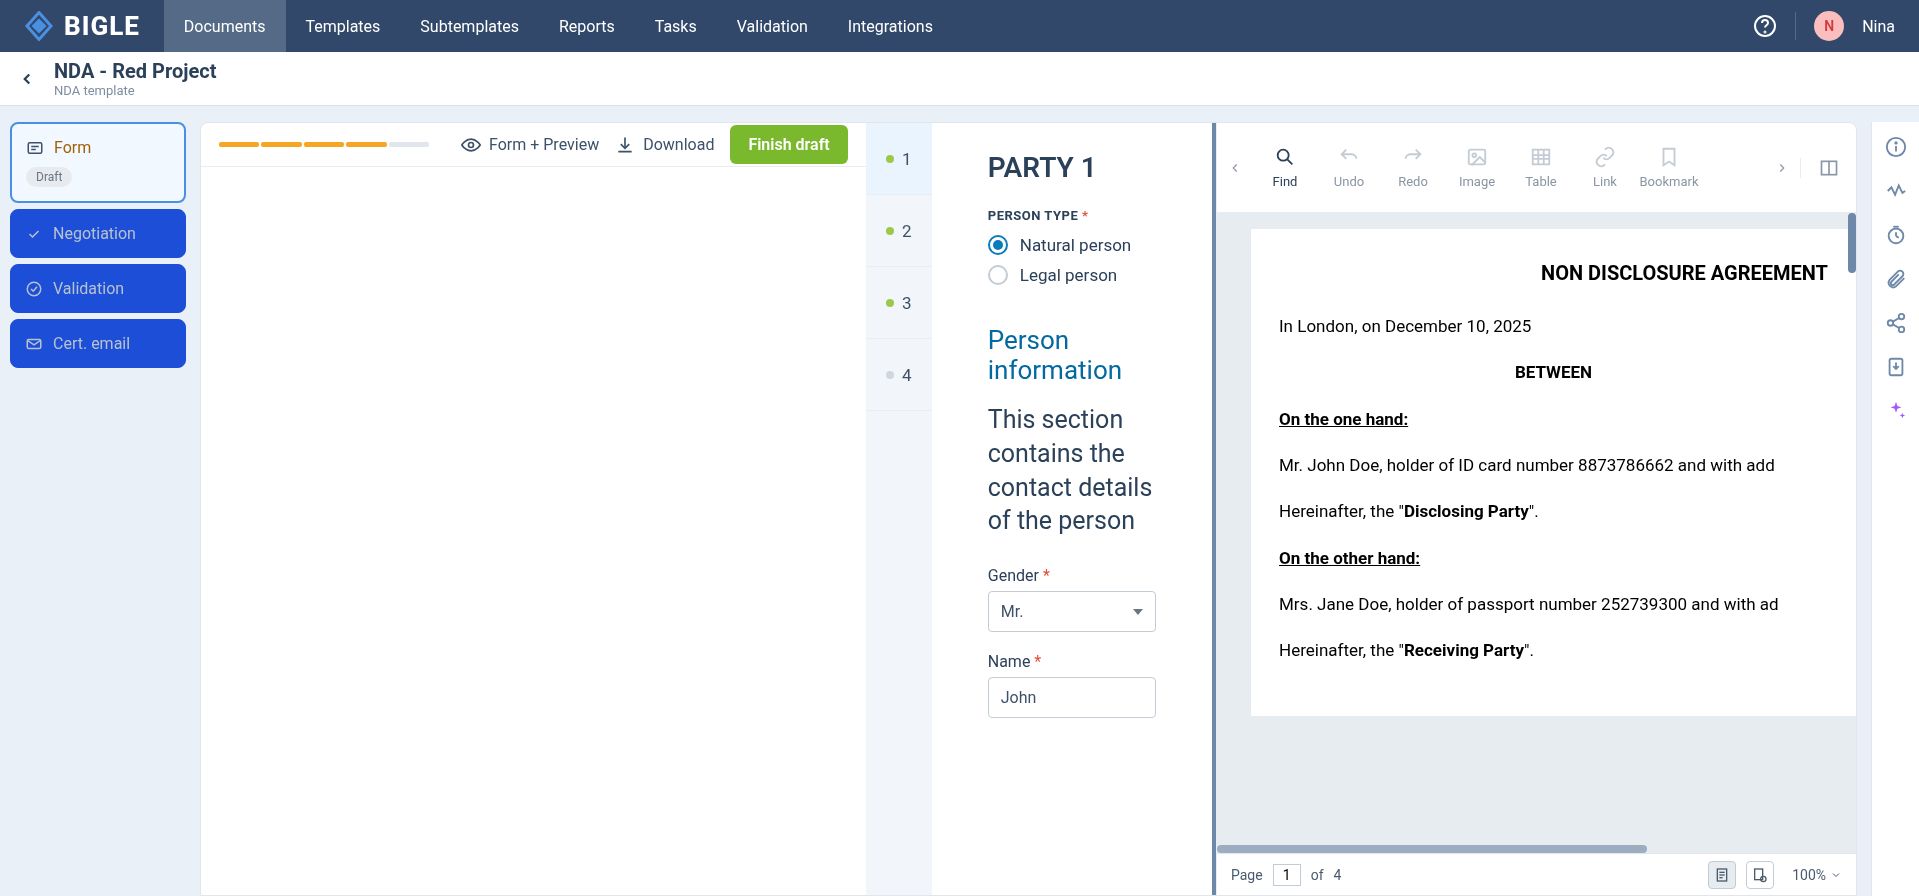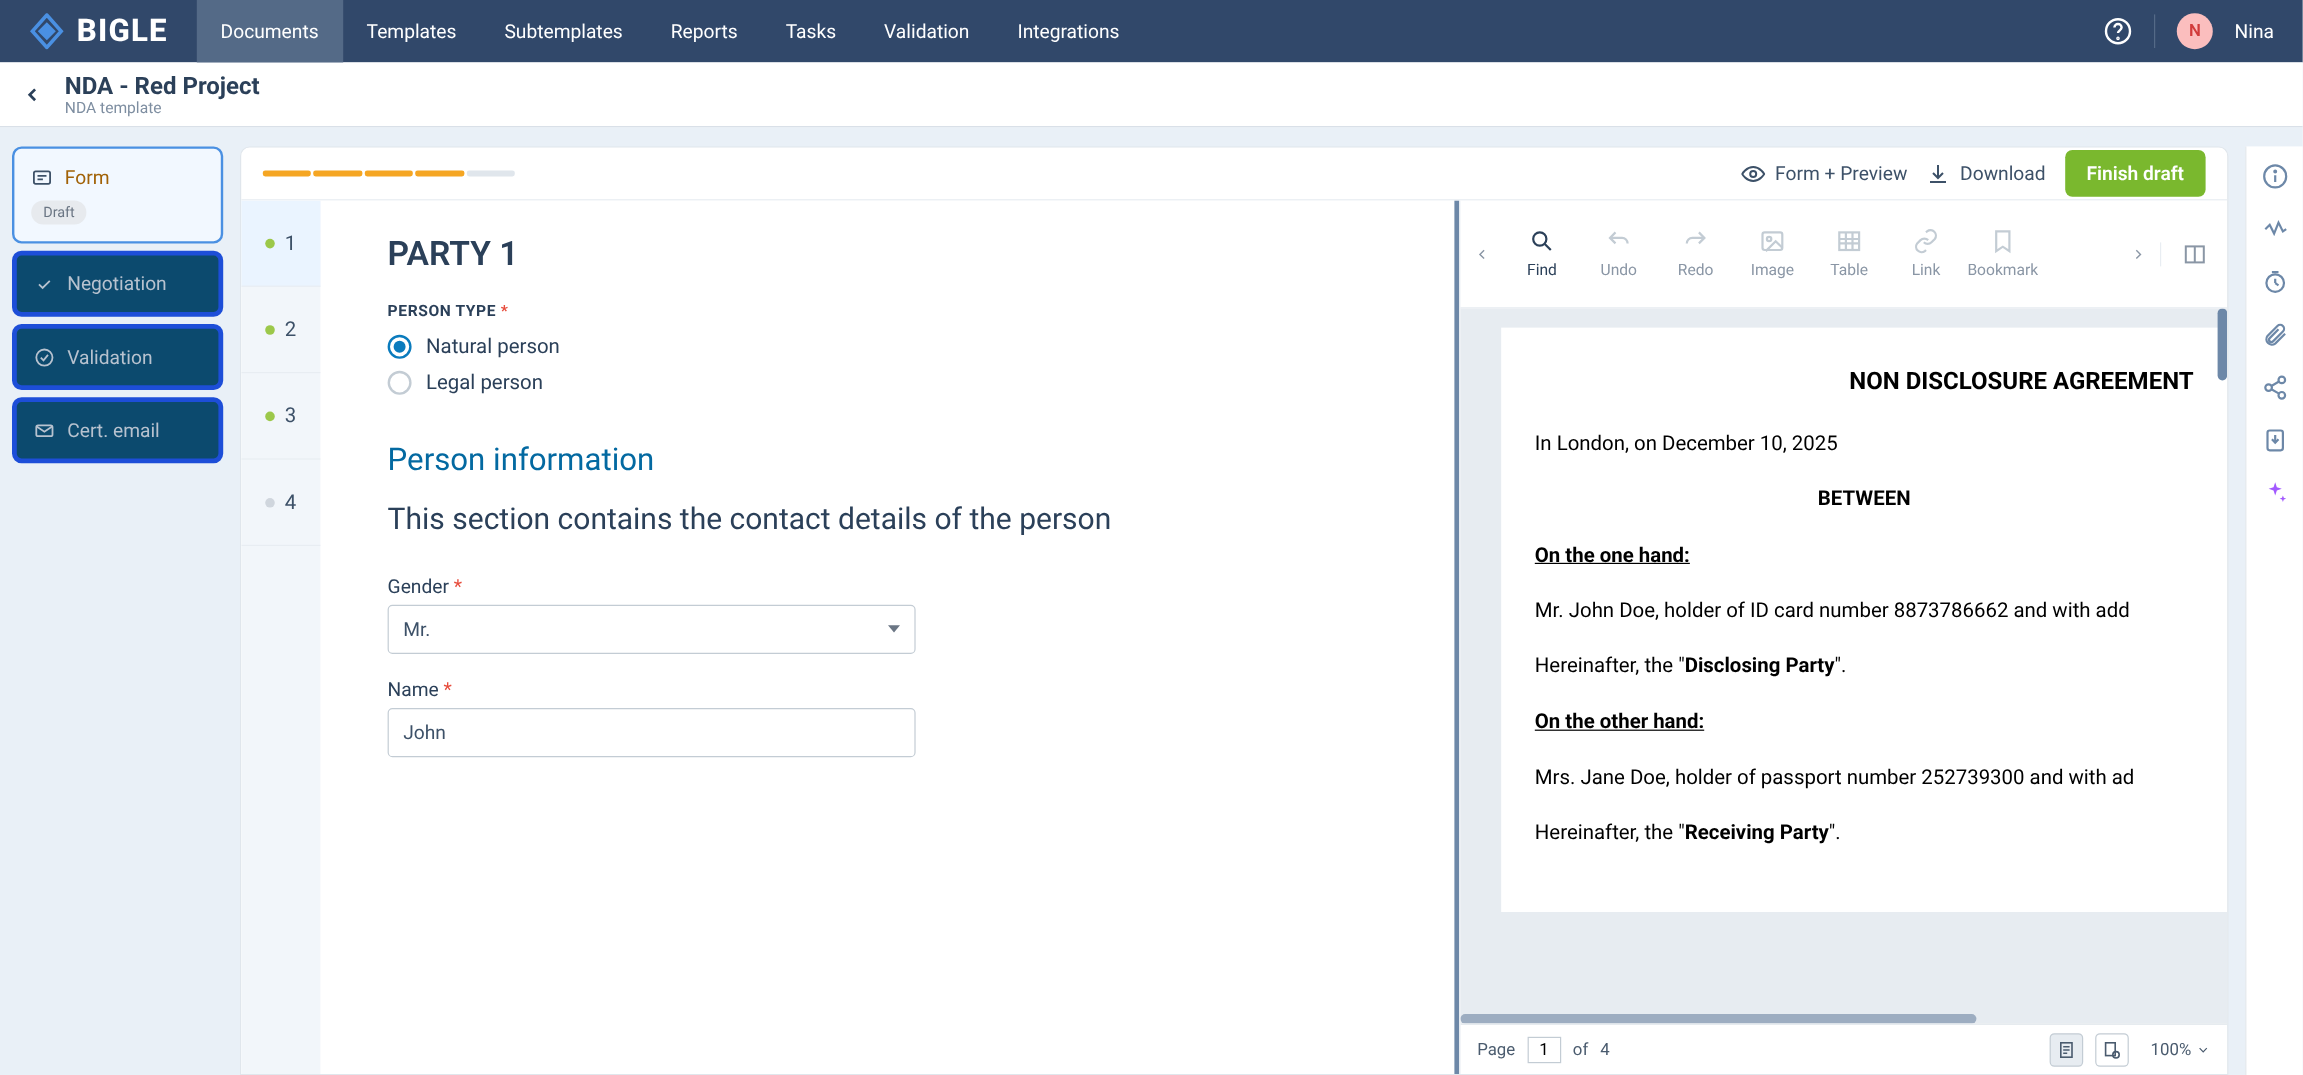--- a/index.html
+++ b/index.html
@@ -22,29 +22,29 @@
 .crumb { background: #fff; height: 54px; border-bottom: 1px solid #d9e0e8; display: flex; align-items: center; padding: 0 18px; gap: 18px; }
 .back-btn { cursor: pointer; }
 .crumb-text .title { font-size: 20px; font-weight: 700; color: #2b4059; }
 .crumb-text .sub { font-size: 13px; color: #7e8ea1; }
 
 
 .main { display: flex; height: calc(896px - 52px - 54px); padding: 16px 0 0 10px; gap: 14px; }
 
 
 .leftside { width: 176px; display: flex; flex-direction: column; gap: 6px; }
-.side-card { background: #0c4a6e; border: 4px solid #1d4ed8; border-radius: 8px; padding: 14px 14px; }
+.side-card { background: #1d4ed8; border: 1px solid #1d4ed8; border-radius: 8px; padding: 14px 14px; }
 .side-card.active { border: 2px solid #4a90e2; background: #f2f8ff; }
 .side-row { display: flex; align-items: center; gap: 10px; color: #a16207; font-size: 16px; }
 .side-card:not(.active) .side-row { color: #b7c2cf; }
 .side-icon { width: 18px; height: 18px; flex-shrink: 0; }
 .badge { display: inline-block; margin-top: 10px; background: #e7eaee; color: #6b7684; font-size: 12px; padding: 3px 10px; border-radius: 10px; }
 
 
-.center { flex: 1; background: #fff; border-radius: 8px 8px 0 0; display: flex; flex-direction: column; overflow: hidden; border: 1px solid #e0e6ec; }
+.center { flex: 1; background: #fff; border-radius: 8px 8px 0 0; display: flex; flex-direction: row; overflow: hidden; border: 1px solid #e0e6ec; }
 .center-top { height: 44px; display: flex; align-items: center; padding: 0 18px; border-bottom: 1px solid #e8edf2; gap: 16px; }
 .progress-bar { width: 210px; display: flex; gap: 2px; }
 .progress-seg { height: 5px; border-radius: 2px; flex: 1; background: #e0e6ec; }
 .progress-seg.done { background: #f5a623; }
 .center-top .spacer { flex: 1; }
 .top-action { display: flex; align-items: center; gap: 8px; color: #3d5168; font-size: 16px; cursor: pointer; }
 .btn-green { background: #7ab82e; color: #fff; padding: 10px 18px; border-radius: 6px; font-size: 16px; font-weight: 600; cursor: pointer; border: none; }
 
 .center-body { flex: 1; display: flex; overflow: hidden; }
 

